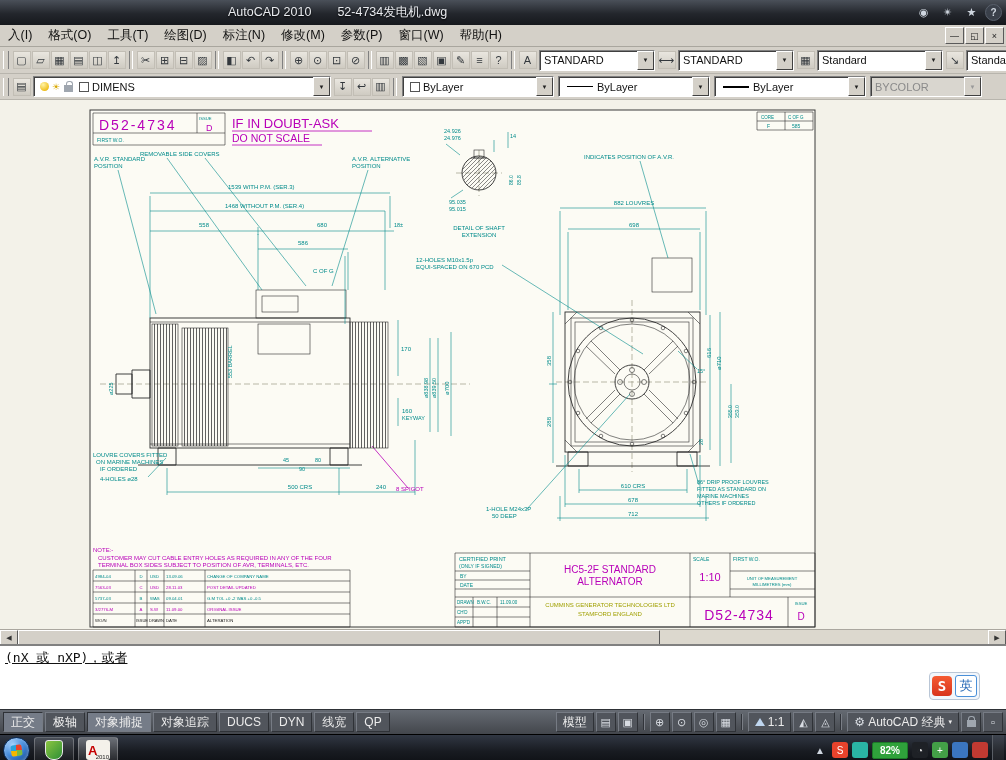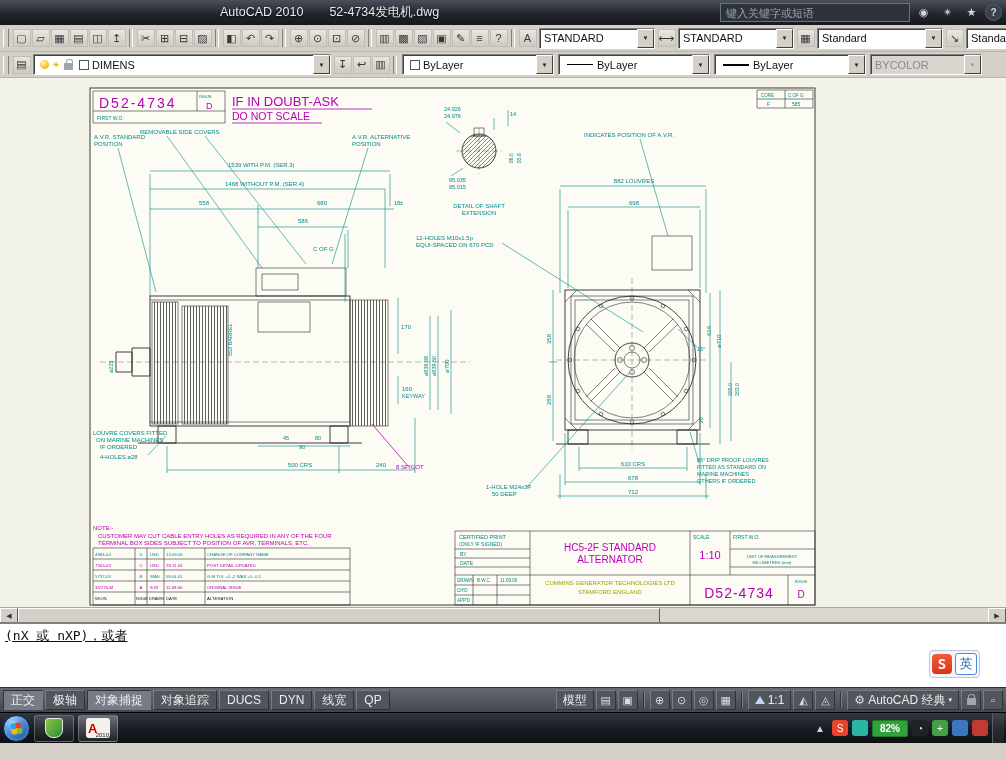--- a/index.html
+++ b/index.html
@@ -1,21 +1,21 @@
 <!DOCTYPE html>
 <html><head>
 <meta charset="utf-8">
 <style>
   html,body{margin:0;padding:0;background:#000;}
   body{width:1006px;height:760px;overflow:hidden;font-family:"Liberation Sans",sans-serif;-webkit-font-smoothing:antialiased;}
   .app{width:1006px;height:760px;display:flex;flex-direction:column;background:#D4D0C8;}
 
   
   .titlebar{height:25px;background:linear-gradient(#4A5059,#23262C 55%,#16181D);position:relative;flex:none;color:#E8EAEE;}
-  .t-title{position:absolute;left:220px;top:4px;font-size:12.5px;white-space:nowrap;text-shadow:0 1px 2px #000;}
+  .t-title{position:absolute;left:228px;top:4px;font-size:12.5px;white-space:nowrap;text-shadow:0 1px 2px #000;}
   .t-title .doc{margin-left:26px;}
   .infocenter{position:absolute;right:4px;top:2px;height:21px;display:flex;align-items:center;gap:3px;}
   .ic-input{width:178px;height:15px;background:#2E333B;border:1px solid #6A7280;color:#C8CDD6;font-size:11px;padding:1px 5px;outline:none;}
   .ic-input::placeholder{color:#9AA2AE;}
   .ic-btn{width:19px;height:17px;display:inline-flex;align-items:center;justify-content:center;font-size:11px;color:#CFD6DF;border:1px solid transparent;border-radius:2px;}
   .ic-help{background:#3A404A;border:1px solid #59606C;border-radius:50%;width:15px;height:15px;font-weight:bold;font-size:10px;}
 
   
   .menubar{height:21px;background:#D4D0C8;border-bottom:1px solid #A9A69E;display:flex;align-items:center;font-size:12.5px;color:#111;flex:none;position:relative;}
   .menu-item{padding:1px 8px;height:17px;display:flex;align-items:center;}
@@ -96,28 +96,43 @@
 </head>
 <body>
 
 <div class="app">
 
   <div class="titlebar">
     <div class="t-title">
       <span>AutoCAD 2010</span><span class="doc">52-4734发电机.dwg</span>
     </div>
     <div class="infocenter">
-      <input class="ic-input" placeholder="键入关键字或短语" style="">
       <span class="ic-btn">◉</span>
       <span class="ic-btn">✴</span>
       <span class="ic-btn">★</span>
       <span class="ic-btn ic-help">?</span>
     </div>
   </div>
 
+  <div class="menubar">
+    <span class="menu-item">入(I)</span>
+    <span class="menu-item">格式(O)</span>
+    <span class="menu-item">工具(T)</span>
+    <span class="menu-item">绘图(D)</span>
+    <span class="menu-item">标注(N)</span>
+    <span class="menu-item">修改(M)</span>
+    <span class="menu-item">参数(P)</span>
+    <span class="menu-item">窗口(W)</span>
+    <span class="menu-item">帮助(H)</span>
+    <span class="win-ctrls">
+      <span class="wc">—</span>
+      <span class="wc">◱</span>
+      <span class="wc">×</span>
+    </span>
+  </div>
 
   <div class="tb tb1">
     <span class="grip"></span>
     <span id="tb1-icons" style="display:inline-flex;align-items:center;">
         <span class="tbi">▢</span>
         <span class="tbi">▱</span>
         <span class="tbi">▦</span>
         <span class="tbi">▤</span>
         <span class="tbi">◫</span>
         <span class="tbi">↥</span>

